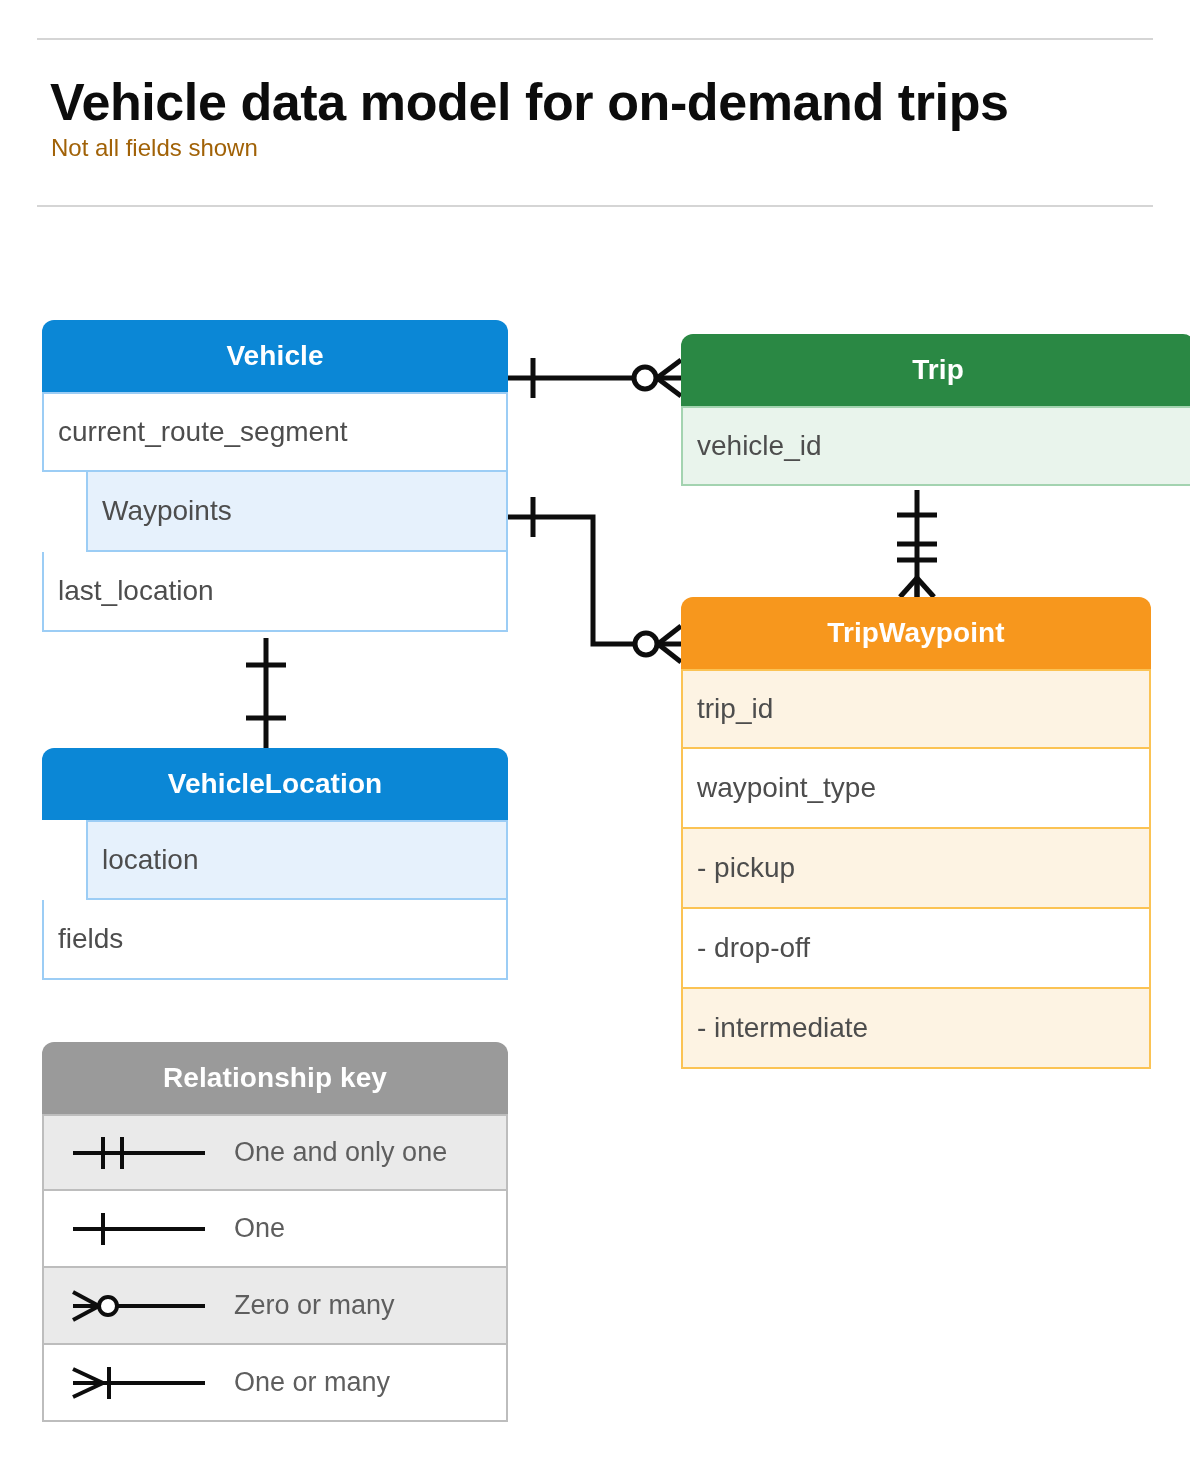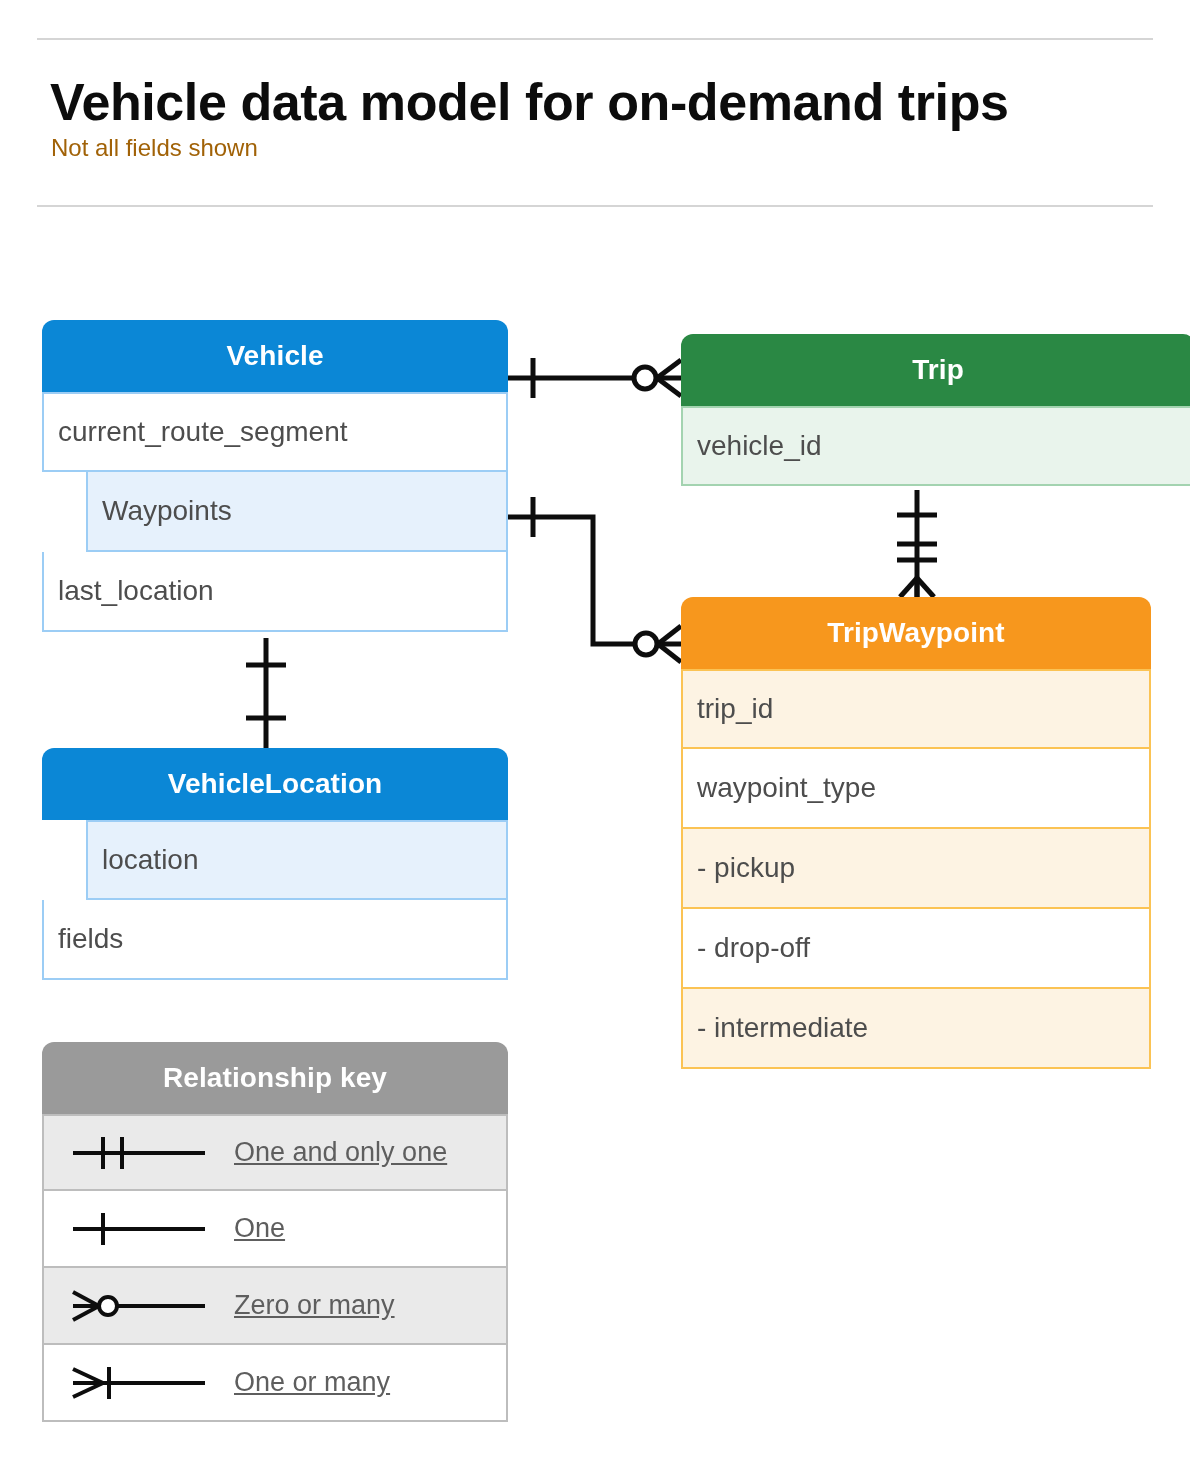--- a/index.html
+++ b/index.html
@@ -84,21 +84,21 @@
   .th-green .entity-row { border-color: #a3d3b0; background: #ffffff; }
   .th-green .entity-row.alt { background: #e9f4ec; }
 
   
   .th-orange .entity-header { background: #f7971d; }
   .th-orange .entity-row { border-color: #fbc354; background: #ffffff; }
   .th-orange .entity-row.alt { background: #fdf3e3; }
 
   
   .th-gray .entity-header { background: #9a9a9a; font-size: 28px; }
-  .th-gray .entity-row { border-color: #bdbdbd; background: #ffffff; text-decoration: underline; }
+  .th-gray .entity-row { border-color: #bdbdbd; background: #ffffff; }
   .th-gray .entity-row.alt { background: #eaeaea; }
 
   
   #entity-vehicle          { left: 42px;  top: 320px; width: 466px; }
   #entity-vehiclelocation  { left: 42px;  top: 748px; width: 466px; }
   #entity-trip             { left: 681px; top: 334px; width: 514px; }
   #entity-tripwaypoint     { left: 681px; top: 597px; width: 470px; }
   #legend-box              { left: 42px;  top: 1042px; width: 466px; }
 
   

